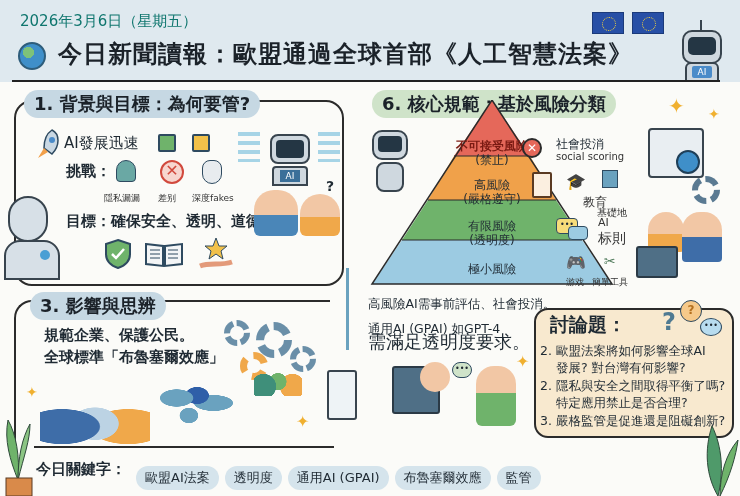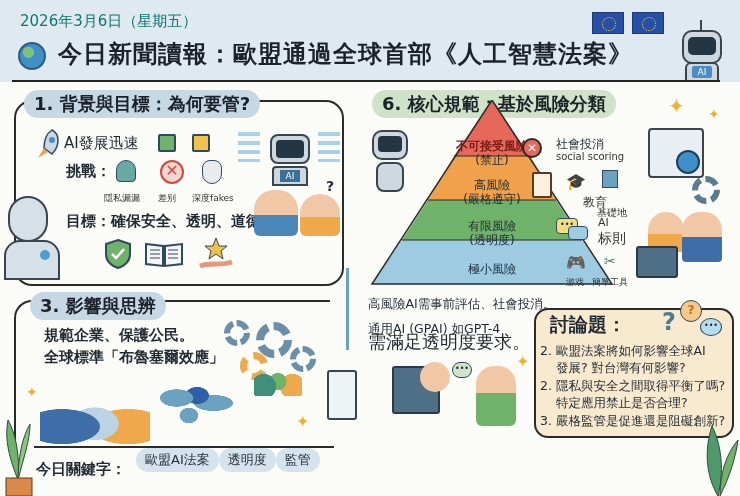--- a/index.html
+++ b/index.html
@@ -26,21 +26,21 @@
 .small{font-size:9px;white-space:nowrap;color:#333}
 
 .tri{left:360px;top:100px;width:264px;height:186px}
 .plabel{text-align:center;font-size:12px;line-height:14px;color:#1f2a33;white-space:nowrap}
 
 .disc{left:534px;top:308px;width:200px;height:130px;background:#f8e9cf;border:2px solid #2b2b2b;border-radius:14px}
 .disc-title{left:550px;top:312px;font-size:19px;font-weight:bold}
 .disc-item{font-size:12.5px;line-height:17px;white-space:nowrap;color:#1f2a33}
 
 .kw-label{left:36px;top:460px;font-size:15px;font-weight:bold}
-.kw-row{left:136px;top:448px;display:flex;gap:0}
+.kw-row{left:136px;top:466px;display:flex;gap:6px}
 .kw{background:#d5e4ec;border-radius:12px;padding:3px 9px;font-size:13px;white-space:nowrap;color:#1f2a33}
 </style>
 </head>
 <body>
 
 <div class="abs header"></div>
 <div class="abs date">2026年3月6日（星期五）</div>
 <div class="abs globe"></div>
 <div class="abs title">今日新聞讀報：歐盟通過全球首部《人工智慧法案》</div>
 <div class="abs flag" style="left:592px"></div>
@@ -203,14 +203,16 @@
 </svg>
 <svg class="abs" style="left:696px;top:420px" width="44" height="76" viewBox="0 0 44 76">
   <path d="M22 76 C10 56 8 30 16 6 C26 26 28 52 22 76Z" fill="#4f9a6a" stroke="#2e4a3a"></path>
   <path d="M24 76 C34 56 40 36 42 20 C30 34 24 54 24 76Z" fill="#6fb36b" stroke="#2e4a3a"></path>
 </svg>
 
 <div class="abs kw-label">今日關鍵字：</div>
 <div class="abs kw-row">
   <span class="kw">歐盟AI法案</span>
   <span class="kw">透明度</span>
+  <span class="kw">通用AI (GPAI)</span>
+  <span class="kw">布魯塞爾效應</span>
   <span class="kw">監管</span>
 </div>
 
 </body></html>

